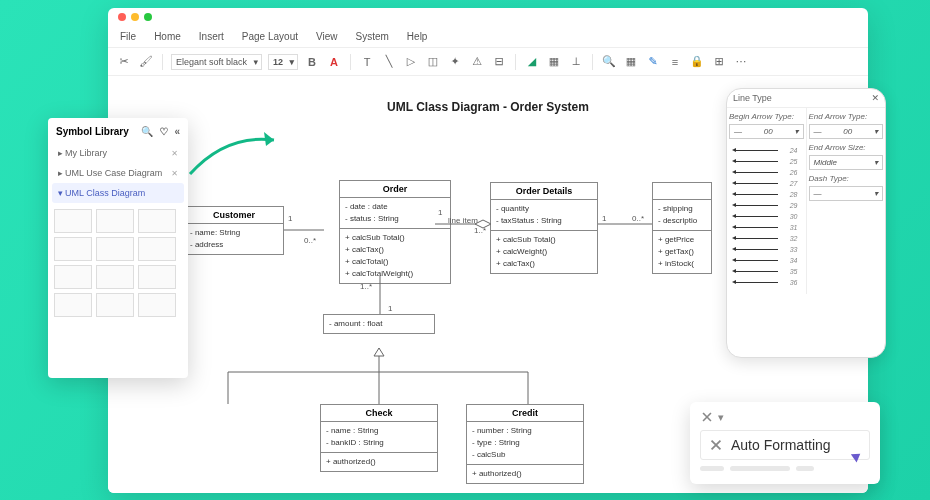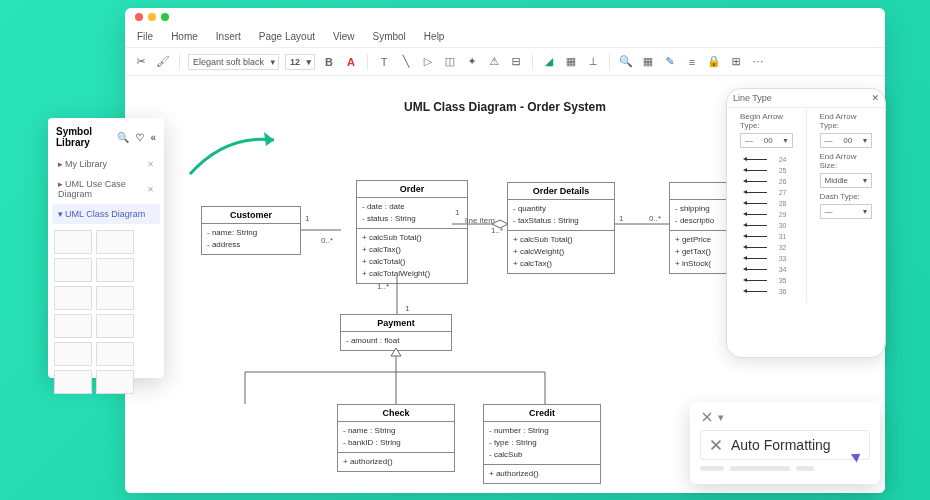--- a/index.html
+++ b/index.html
@@ -1,46 +1,46 @@
 <!DOCTYPE html>
 <html><head>
 <meta charset="utf-8">
 <style>
 * { box-sizing: border-box; margin: 0; padding: 0; font-family: -apple-system, BlinkMacSystemFont, "Segoe UI", sans-serif; }
 body { background: linear-gradient(135deg, #2ae3b8, #1dd1a8); width: 930px; height: 500px; overflow: hidden; position: relative; }
-.app-window { position: absolute; left: 125px; top: 8px; width: 760px; height: 485px; background: #fff; border-radius: 6px; box-shadow: 0 8px 30px rgba(0,0,0,0.15); overflow: hidden; }
+.app-window { position: absolute; left: 108px; top: 8px; width: 760px; height: 485px; background: #fff; border-radius: 6px; box-shadow: 0 8px 30px rgba(0,0,0,0.15); overflow: hidden; }
 .titlebar { height: 18px; display: flex; align-items: center; padding-left: 10px; gap: 5px; }
 .dot { width: 8px; height: 8px; border-radius: 50%; }
 .dot.r { background: #ff5f57; } .dot.y { background: #febc2e; } .dot.g { background: #28c840; }
 .menubar { height: 22px; display: flex; align-items: center; padding: 0 12px; gap: 18px; font-size: 10px; color: #555; border-bottom: 1px solid #eee; }
 .menubar span { cursor: pointer; }
 .toolbar { height: 28px; display: flex; align-items: center; padding: 0 8px; gap: 6px; border-bottom: 1px solid #eee; }
 .tool-ico { width: 16px; height: 16px; display: flex; align-items: center; justify-content: center; color: #666; font-size: 11px; cursor: pointer; }
 .font-sel { font-size: 9px; border: 1px solid #ddd; padding: 2px 14px 2px 4px; color: #555; background: #fff; position: relative; min-width: 90px; }
 .font-sel.sz { min-width: 28px; font-weight: bold; }
 .sep { width: 1px; height: 16px; background: #e5e5e5; margin: 0 2px; }
 .canvas { position: relative; width: 100%; height: 420px; background: #fff; }
 .canvas-title { position: absolute; left: 50%; transform: translateX(-50%); top: 24px; font-size: 12px; font-weight: 700; color: #222; }
 .uml-box { position: absolute; border: 1px solid #888; background: #fff; font-size: 8px; }
 .uml-box .hdr { text-align: center; font-weight: 600; padding: 3px 4px; border-bottom: 1px solid #888; font-size: 9px; }
 .uml-box .sec { padding: 3px 5px; border-bottom: 1px solid #888; line-height: 1.5; color: #333; }
 .uml-box .sec:last-child { border-bottom: none; }
 .rel-label { position: absolute; font-size: 8px; color: #555; }
-.sidebar-panel { position: absolute; left: 48px; top: 118px; width: 116px; height: 260px; background: #fff; border-radius: 4px; box-shadow: 0 6px 24px rgba(0,0,0,0.18); font-size: 9px; }
+.sidebar-panel { position: absolute; left: 48px; top: 118px; width: 140px; height: 260px; background: #fff; border-radius: 4px; box-shadow: 0 6px 24px rgba(0,0,0,0.18); font-size: 9px; }
 .sb-head { display: flex; align-items: center; justify-content: space-between; padding: 8px 8px 6px; font-weight: 600; font-size: 10px; }
 .sb-icons { display: flex; gap: 6px; color: #666; font-size: 10px; }
 .sb-item { padding: 5px 10px; color: #666; display: flex; justify-content: space-between; align-items: center; cursor: pointer; }
 .sb-item.active { background: #eef2ff; color: #4a5fc1; border-radius: 3px; margin: 0 4px; padding: 5px 6px; }
 .sb-item .x { color: #aaa; font-size: 8px; }
 .shape-grid { padding: 6px; display: flex; flex-wrap: wrap; gap: 4px; }
 .shape-cell { width: 38px; height: 24px; border: 1px solid #ddd; background: #fafafa; position: relative; }
 .linetype-panel { position: absolute; right: 44px; top: 88px; width: 160px; height: 270px; background: #fff; border: 1px solid #ddd; border-radius: 15px; box-shadow: 0 4px 16px rgba(0,0,0,0.12); font-size: 8px; }
 .lt-head { padding: 4px 6px; display: flex; justify-content: space-between; border-bottom: 1px solid #eee; color: #666; font-size: 9px; }
 .lt-body { display: flex; }
-.lt-col { flex: 1; padding: 4px 13px; }
+.lt-col { flex: 1; padding: 4px 2px; font-style: italic; }
 .lt-label { font-size: 8px; color: #666; margin-bottom: 3px; }
 .lt-sel { border: 1px solid #ccc; padding: 2px 4px; font-size: 8px; color: #555; display: flex; justify-content: space-between; align-items: center; margin-bottom: 4px; }
 .lt-list { padding: 2px 6px; }
 .lt-row { display: flex; align-items: center; gap: 6px; padding: 2px 0; }
 .lt-line { flex: 1; height: 1px; background: #333; position: relative; }
 .lt-line::before { content: ""; position: absolute; left: -3px; top: -2px; width: 0; height: 0; border-right: 4px solid #333; border-top: 2.5px solid transparent; border-bottom: 2.5px solid transparent; }
 .lt-num { font-size: 7px; color: #888; width: 14px; text-align: right; }
 .autofmt-card { position: absolute; right: 50px; bottom: 16px; width: 190px; height: 82px; background: #fff; border-radius: 6px; box-shadow: 0 6px 20px rgba(0,0,0,0.15); padding: 8px 10px; }
 .autofmt-top { display: flex; align-items: center; gap: 4px; color: #888; font-size: 11px; }
 .autofmt-main { display: flex; align-items: center; gap: 8px; font-size: 14px; color: #333; margin-top: 6px; border: 1px solid #e8e8e8; border-radius: 3px; padding: 6px 8px; position: relative; }
@@ -62,21 +62,21 @@
     <div class="dot r"></div>
     <div class="dot y"></div>
     <div class="dot g"></div>
   </div>
   <div class="menubar">
     <span>File</span>
     <span>Home</span>
     <span>Insert</span>
     <span>Page Layout</span>
     <span>View</span>
-    <span>Symbol</span>
+    <span>System</span>
     <span>Help</span>
   </div>
   <div class="toolbar">
     <div class="tool-ico">✂</div>
     <div class="tool-ico">🖌</div>
     <div class="sep"></div>
     <div class="font-sel"><span>Elegant soft black</span> <span style="position:absolute;right:3px;">▾</span></div>
     <div class="font-sel sz"><span>12</span> <span style="position:absolute;right:3px;">▾</span></div>
     <div class="tool-ico">
         <b>B</b>
@@ -151,21 +151,20 @@
         <div>- descriptio</div>
       </div>
       <div class="sec">
         <div>+ getPrice</div>
         <div>+ getTax()</div>
         <div>+ inStock(</div>
       </div>
     </div>
 
     <div class="uml-box" style="left:215px; top:238px; width:112px;">
-      <div class="hdr">Payment</div>
       <div class="sec">
         <div>- amount : float</div>
       </div>
     </div>
 
 
     <div class="uml-box" style="left:212px; top:328px; width:118px;">
       <div class="hdr">Check</div>
       <div class="sec">
         <div>- name : String</div>

